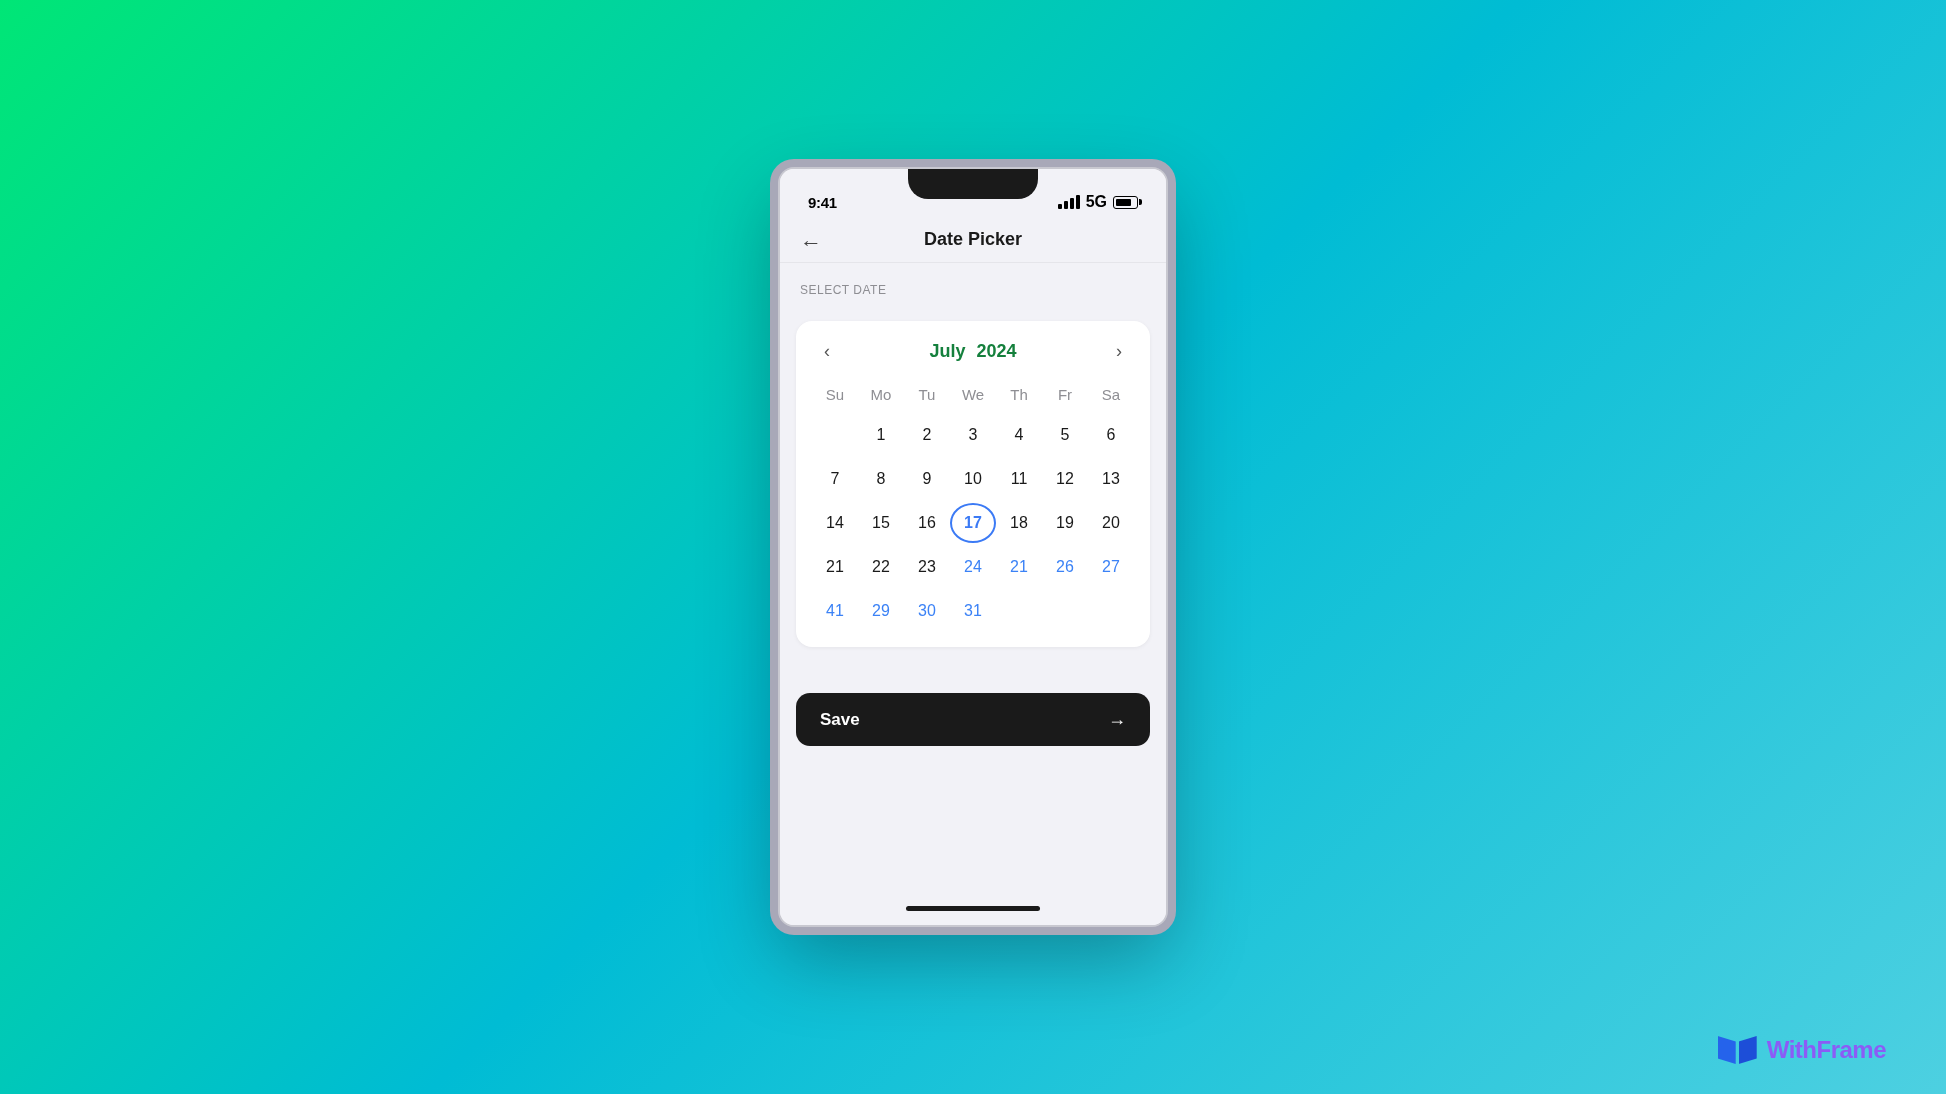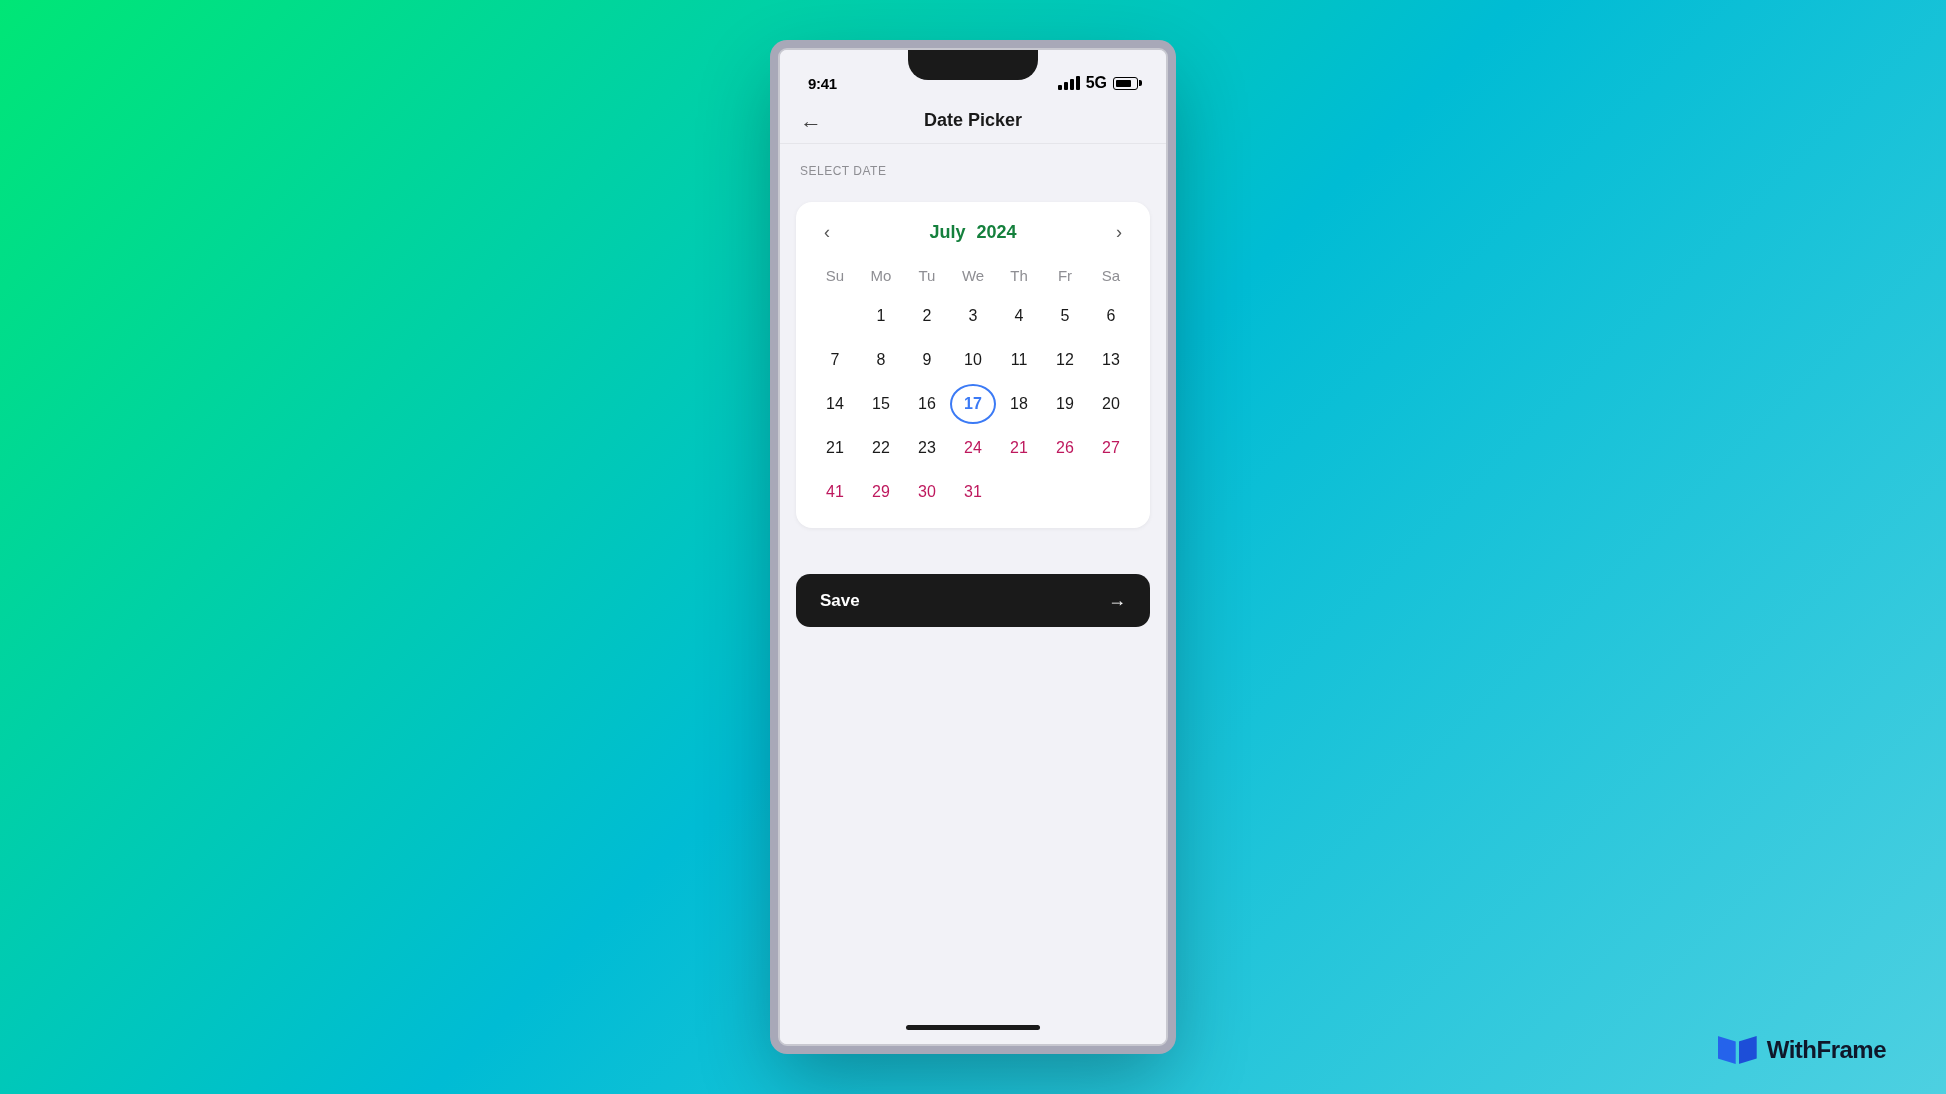--- a/index.html
+++ b/index.html
@@ -10,23 +10,23 @@
       background: linear-gradient(135deg, #00e676 0%, #00bcd4 50%, #4dd0e1 100%);
       display: flex;
       align-items: center;
       justify-content: center;
       font-family: -apple-system, BlinkMacSystemFont, 'SF Pro Display', 'Helvetica Neue', Arial, sans-serif;
       position: relative;
     }
 
     .phone-frame {
       width: 390px;
-      height: 998px;
+      height: 760px;
       background: #f2f2f7;
-      border-radius: 9px;
+      border-radius: 16px;
       border: 2px solid #c8c8d0;
       box-shadow: 0 0 0 8px #a8a8b8, 0 30px 80px rgba(0,0,0,0.3);
       position: relative;
       overflow: hidden;
       display: flex;
       flex-direction: column;
     }
 
     .notch {
       position: absolute;
@@ -243,21 +243,21 @@
       cursor: pointer;
       position: relative;
     }
 
     .day-cell.empty {
       color: transparent;
       cursor: default;
     }
 
     .day-cell.faded {
-      color: #be185d;
+      color: #3b82f6;
       cursor: default;
     }
 
     .day-cell.selected {
       border: 2px solid #3b7af5;
       color: #3b7af5;
       font-weight: 600;
       border-radius: 50%;
     }
 
@@ -320,21 +320,21 @@
     .wf-shape2 {
       width: 18px;
       height: 28px;
       background: #1d4ed8;
       clip-path: polygon(0 20%, 100% 0, 100% 80%, 0 100%);
     }
 
     .withframe-text {
       font-size: 24px;
       font-weight: 700;
-      color: #0f172a;
+      color: #8b5cf6;
       letter-spacing: -0.5px;
     }
   </style>
 </head>
 <body>
 
 <div class="phone-frame">
   <div class="notch"></div>
 
   <div class="status-bar">

